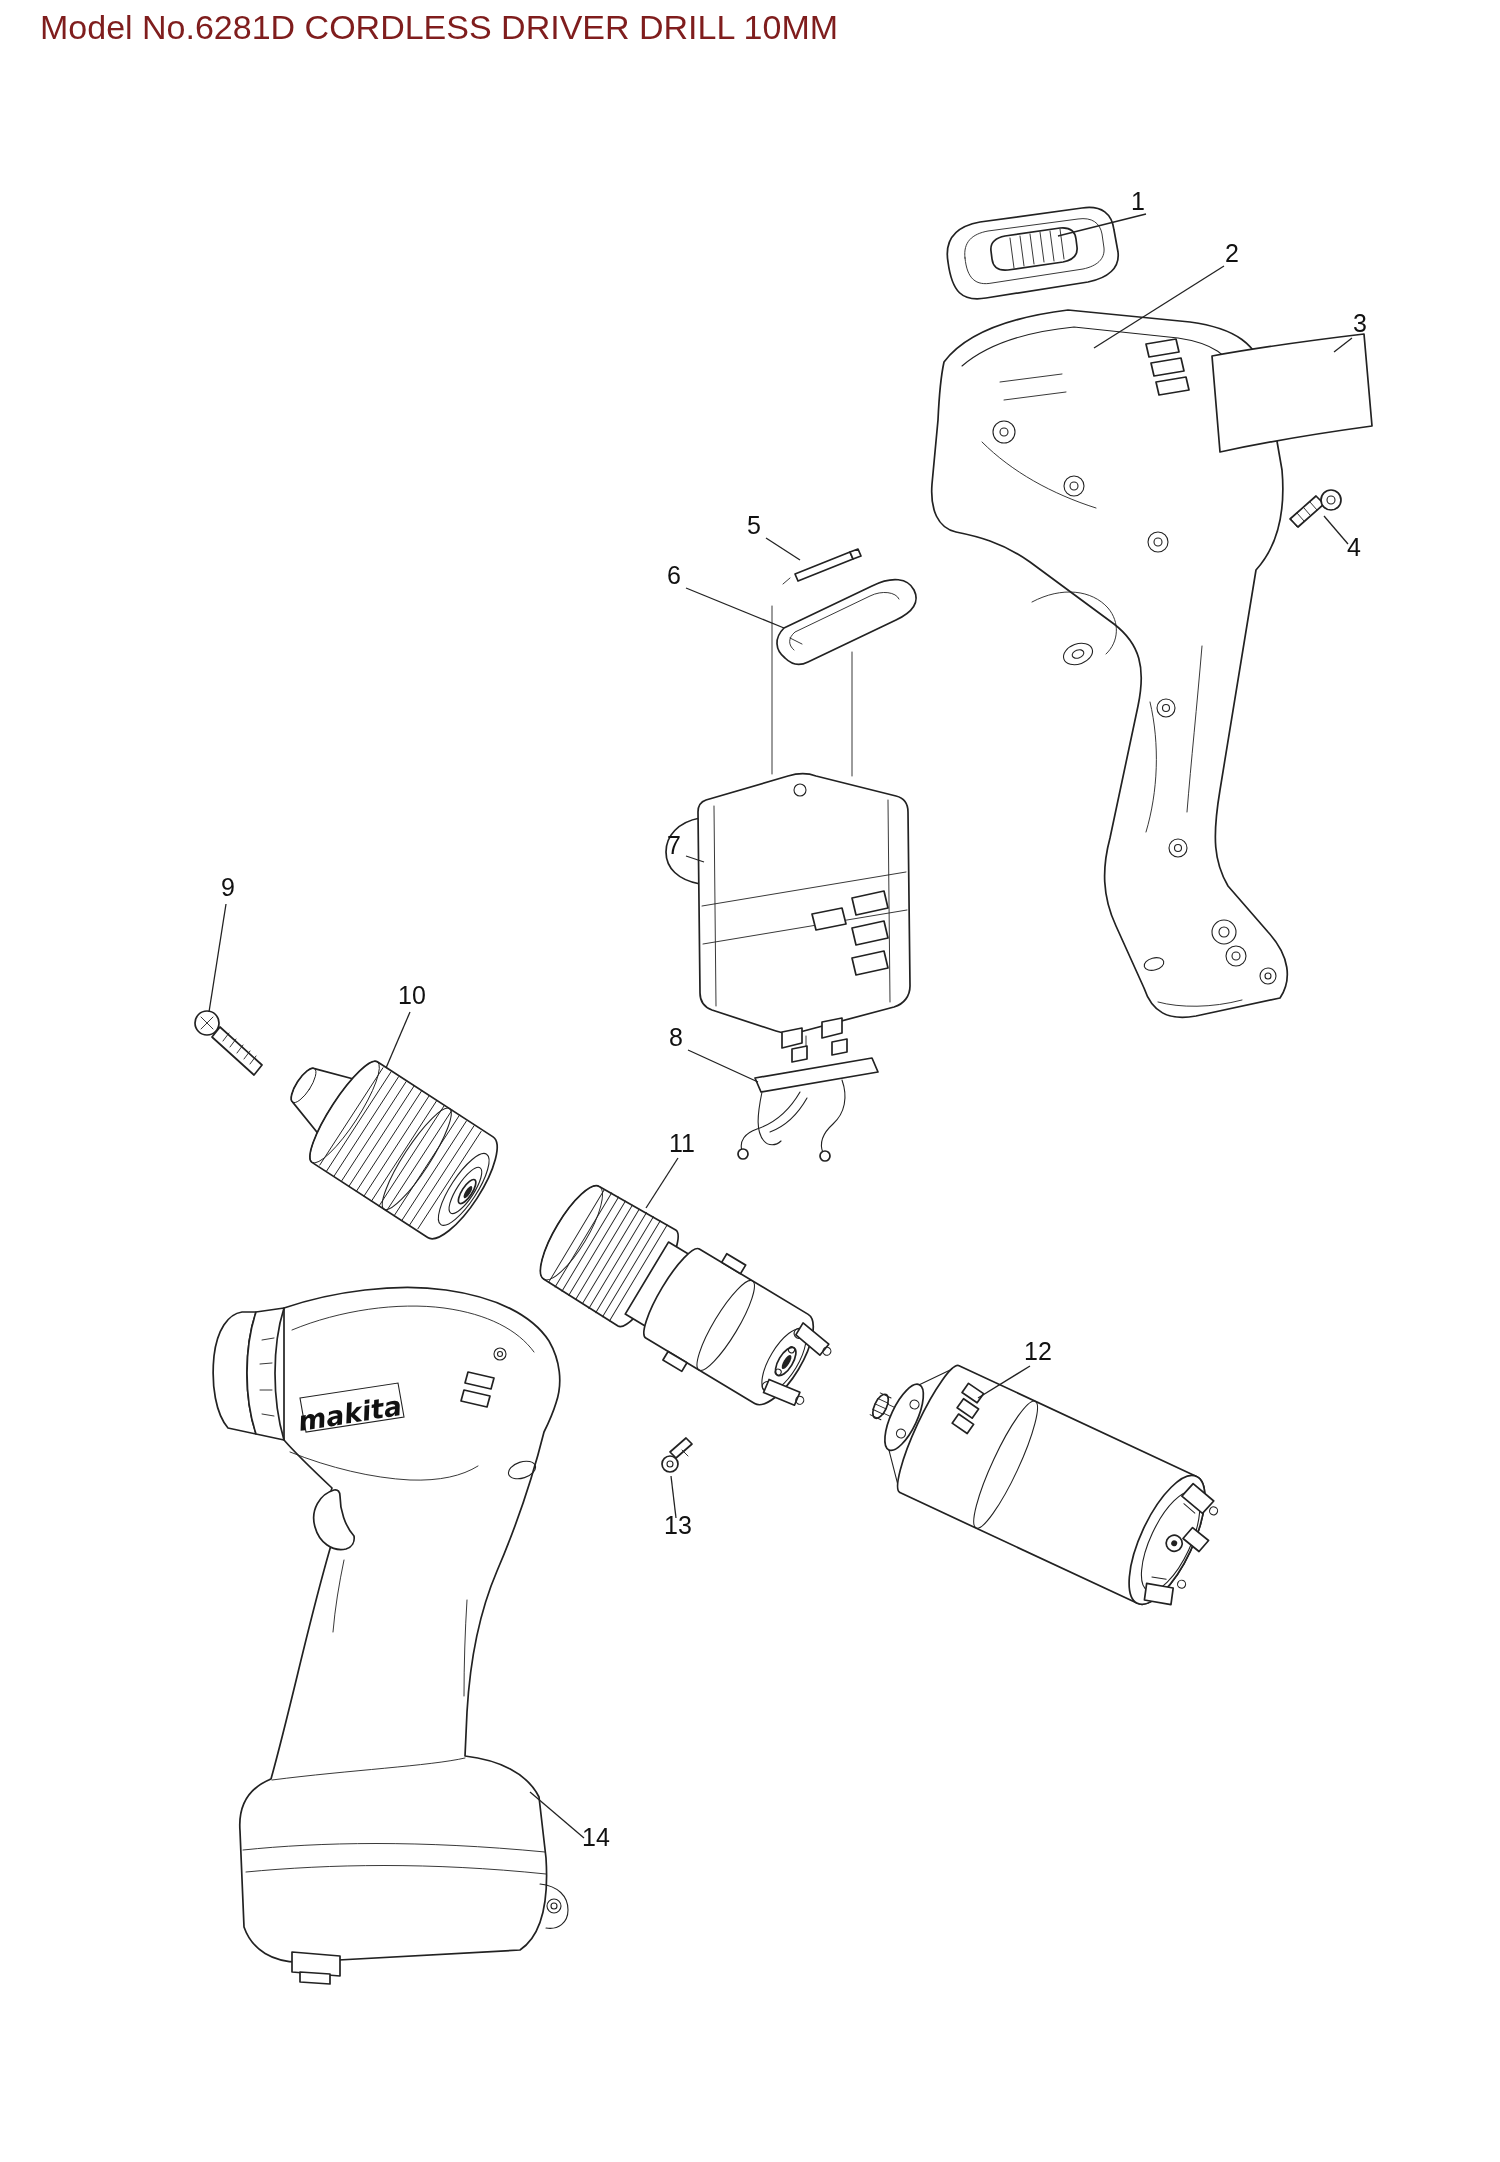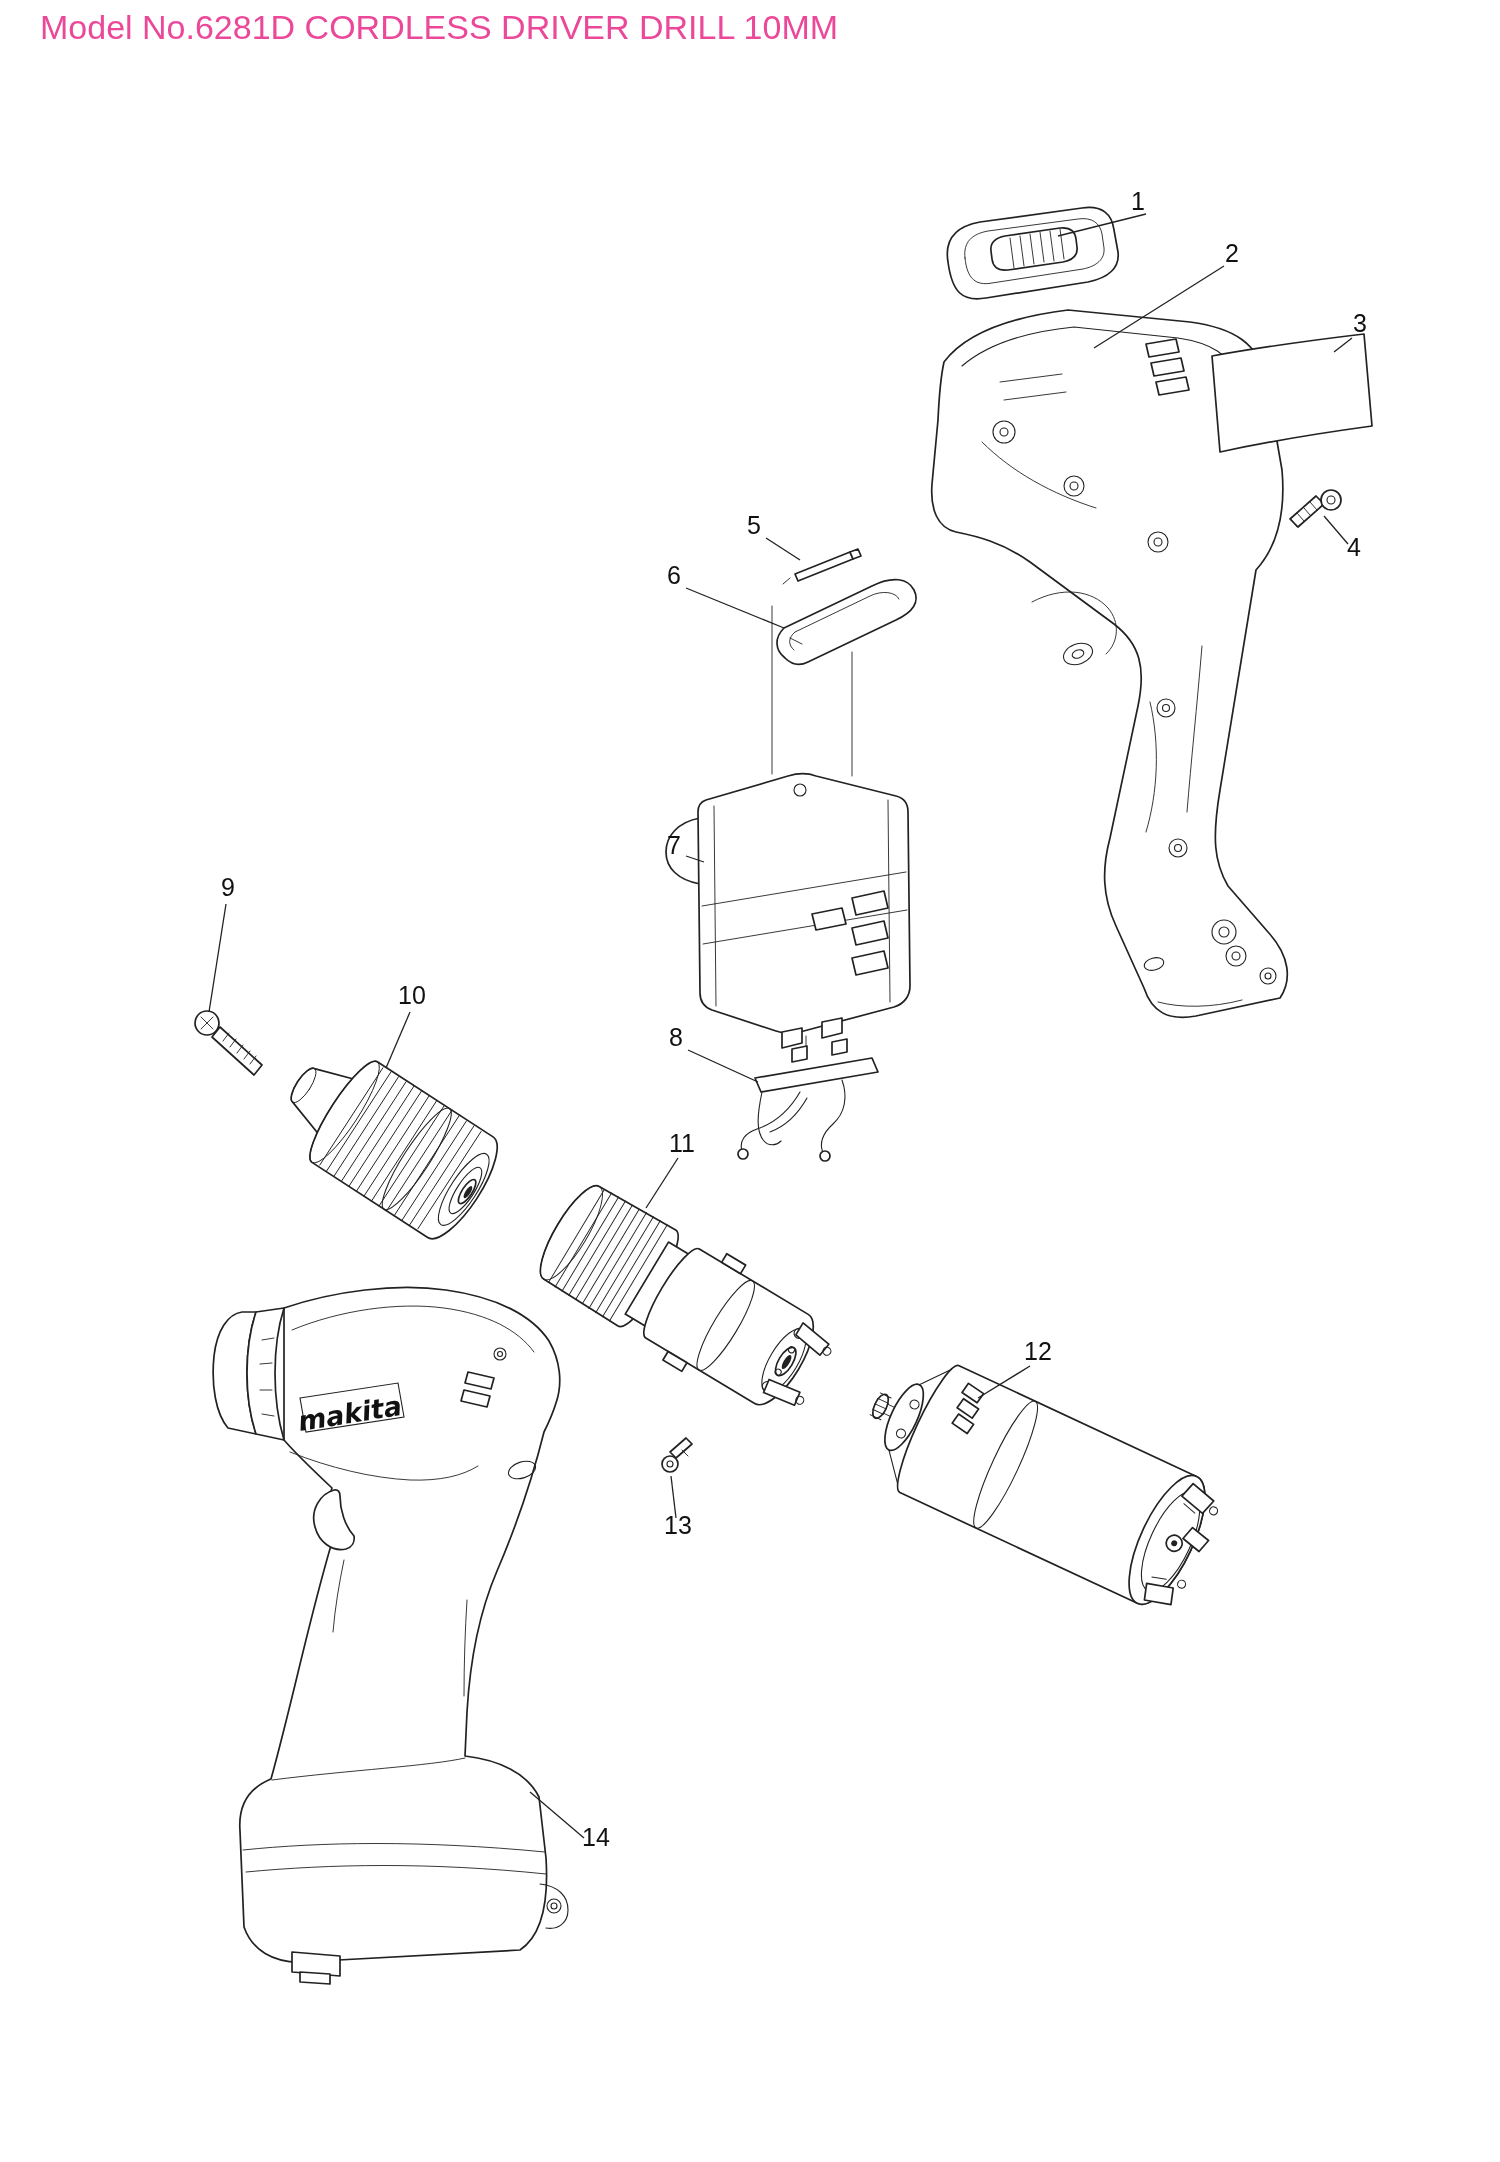--- a/index.html
+++ b/index.html
@@ -1,17 +1,17 @@
 <!DOCTYPE html>
 <html><head>
 <meta charset="utf-8">
 <style>
   html,body{margin:0;padding:0;background:#fff;}
   body{width:1500px;height:2162px;position:relative;font-family:"Liberation Sans",sans-serif;}
-  .title{position:absolute;left:40px;top:8px;font-size:34px;color:#ec4899;white-space:nowrap;}
+  .title{position:absolute;left:40px;top:8px;font-size:34px;color:#7f1d1d;white-space:nowrap;}
   svg{position:absolute;left:0;top:0;}
   .p{fill:#fff;stroke:#222;stroke-width:1.7;stroke-linejoin:round;stroke-linecap:round;}
   .d{fill:none;stroke:#222;stroke-width:1.1;stroke-linecap:round;}
   .t{fill:none;stroke:#222;stroke-width:0.9;stroke-linecap:round;}
   .dk{fill:#222;stroke:none;}
   .leader{fill:none;stroke:#222;stroke-width:1.3;}
   .callout{font-family:"Liberation Sans",sans-serif;font-size:25px;fill:#111;}
   .logo{font-family:"DejaVu Sans",sans-serif;font-size:27px;font-style:italic;font-weight:bold;fill:#111;}
 </style>
 </head>

